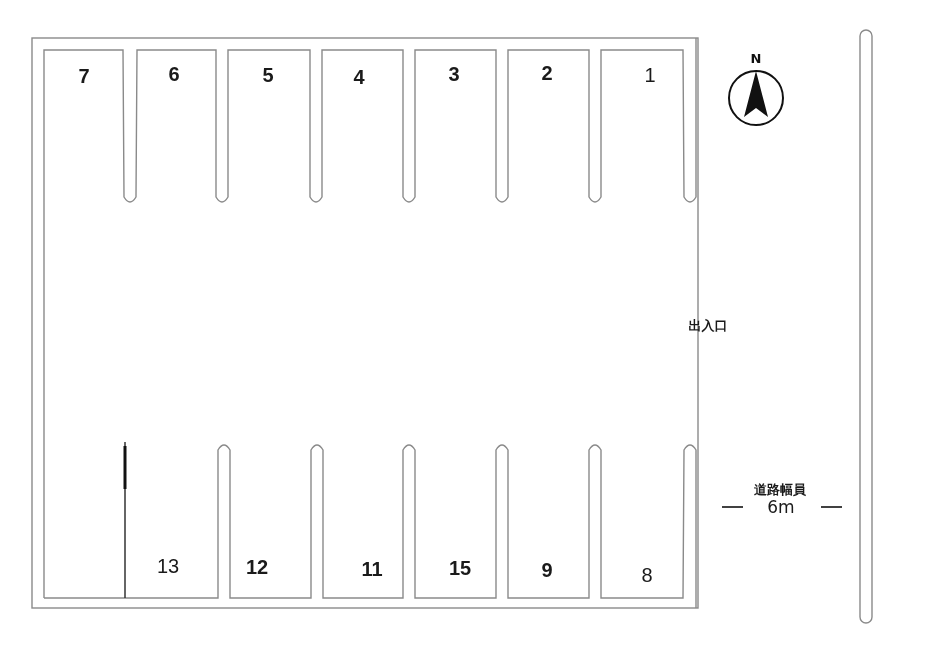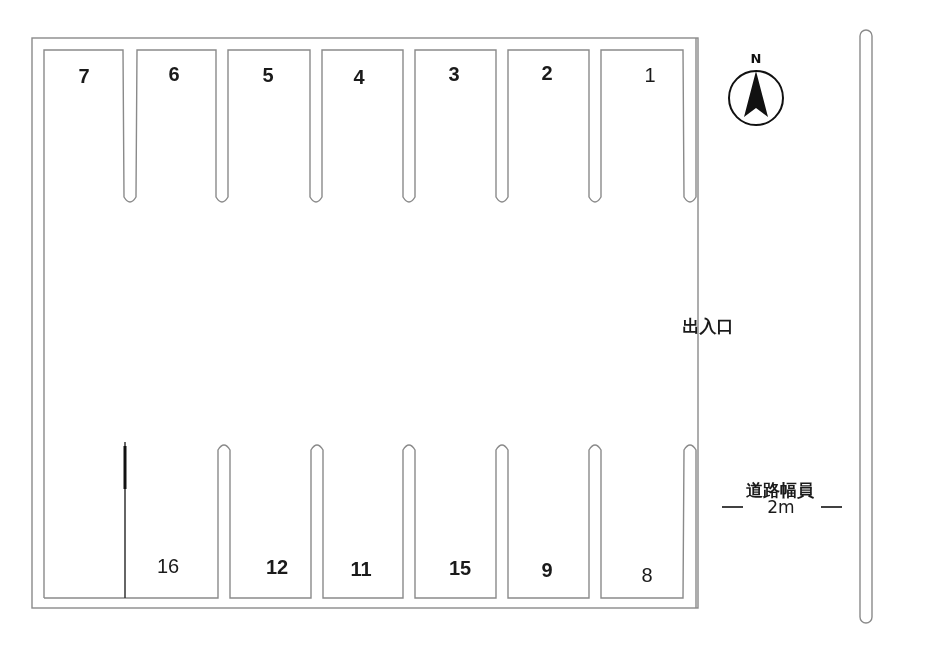--- a/index.html
+++ b/index.html
@@ -1,20 +1,20 @@
 <!DOCTYPE html>
 <html><head>
 <meta charset="utf-8">
 <style>
   html, body { margin: 0; padding: 0; background: #ffffff; }
   body { width: 936px; height: 667px; position: relative; overflow: hidden; font-family: "DejaVu Sans", sans-serif; }
   svg { position: absolute; left: 0; top: 0; }
   .lbl { position: absolute; color: #1a1a1a; font-family: "Liberation Sans", "DejaVu Sans", sans-serif; font-size: 20px; font-weight: bold; transform: translate(-50%, -50%); white-space: nowrap; }
   .lbl.thin { font-weight: normal; }
-  .jp { position: absolute; color: #1a1a1a; font-family: "DejaVu Sans", sans-serif; font-size: 17px; font-weight: bold; white-space: nowrap; transform: translate(-50%, -50%); text-align: center; }
+  .jp { position: absolute; color: #1a1a1a; font-family: "DejaVu Sans", sans-serif; font-size: 13px; font-weight: bold; white-space: nowrap; transform: translate(-50%, -50%); text-align: center; }
   .road-w { position: absolute; font-family: "DejaVu Sans", sans-serif; font-size: 17px; color: #1a1a1a; transform: translate(-50%, -50%); white-space: nowrap; }
   .n-label { position: absolute; font-family: "DejaVu Sans", sans-serif; font-weight: bold; font-size: 13px; color: #111; transform: translate(-50%, -50%); }
 </style>
 </head>
 <body>
 
 <svg width="936" height="667" viewBox="0 0 936 667">
 
   <rect x="32" y="38" width="666" height="570" fill="none" stroke="#8a8a8a" stroke-width="1.4"></rect>
 
@@ -48,25 +48,25 @@
 </svg>
 
 <div class="lbl" style="left:84px;top:76px">7</div>
 <div class="lbl" style="left:174px;top:74px">6</div>
 <div class="lbl" style="left:268px;top:75px">5</div>
 <div class="lbl" style="left:359px;top:77px">4</div>
 <div class="lbl" style="left:454px;top:74px">3</div>
 <div class="lbl" style="left:547px;top:73px">2</div>
 <div class="lbl thin" style="left:650px;top:75px">1</div>
 
-<div class="lbl thin" style="left:168px;top:566px">16</div>
-<div class="lbl" style="left:277px;top:567px">12</div>
-<div class="lbl" style="left:361px;top:569px">11</div>
+<div class="lbl thin" style="left:168px;top:566px">13</div>
+<div class="lbl" style="left:257px;top:567px">12</div>
+<div class="lbl" style="left:372px;top:569px">11</div>
 <div class="lbl" style="left:460px;top:568px">15</div>
 <div class="lbl" style="left:547px;top:570px">9</div>
 <div class="lbl thin" style="left:647px;top:575px">8</div>
 
 <div class="n-label" style="left:756px;top:58px">N</div>
 
 <div class="jp" style="left:708px;top:326px">出入口</div>
 
 <div class="jp" style="left:780px;top:490px">道路幅員</div>
-<div class="road-w" style="left:781px;top:507px">2m</div>
+<div class="road-w" style="left:781px;top:507px">6m</div>
 
 </body></html>

